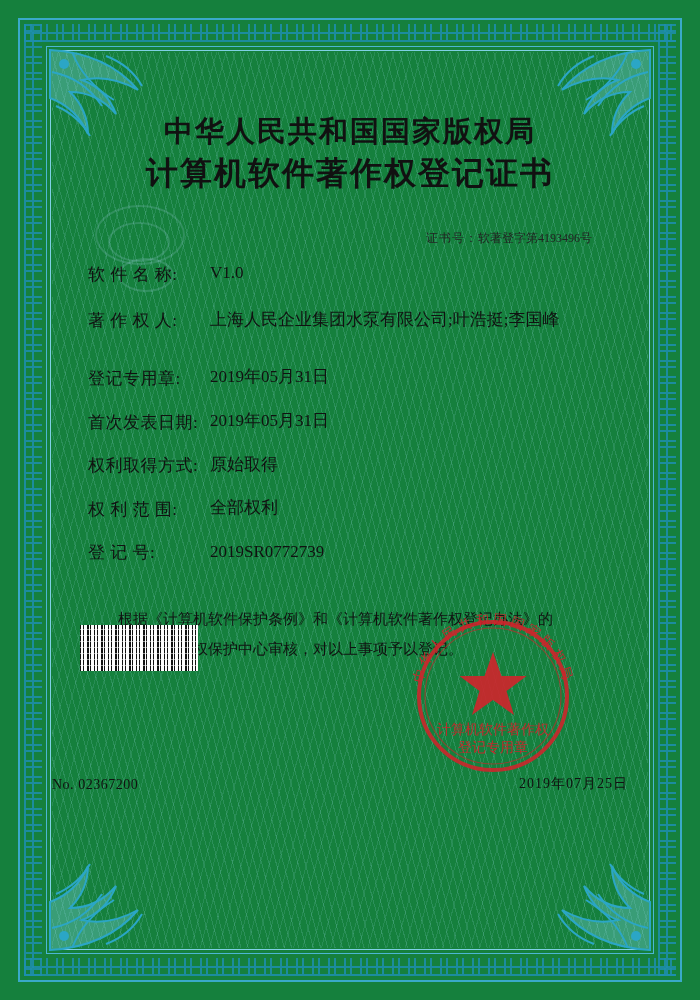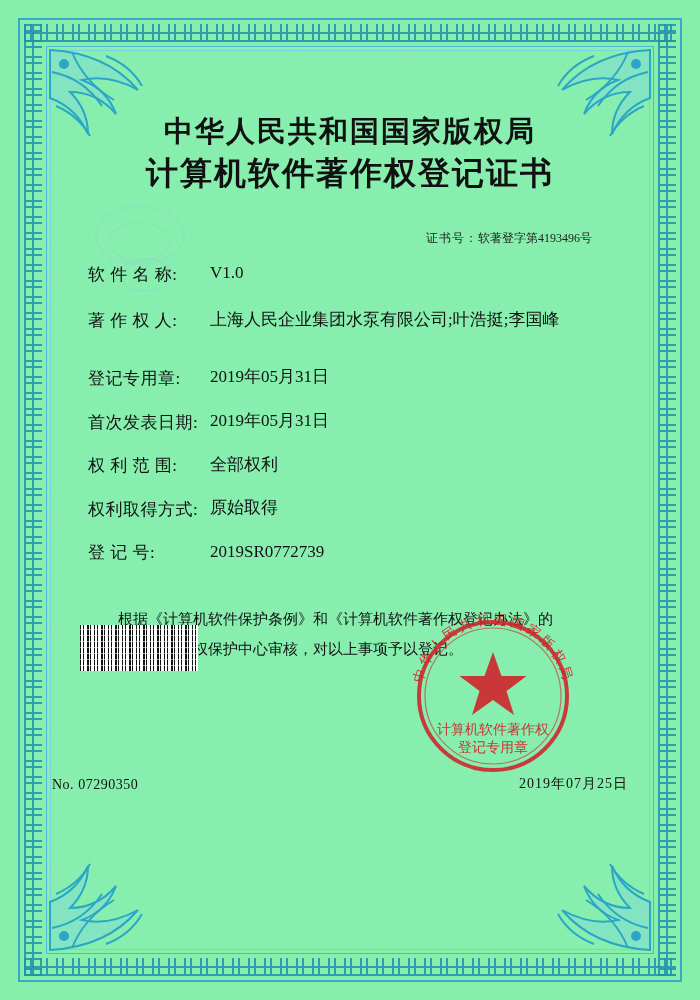--- a/index.html
+++ b/index.html
@@ -11,21 +11,21 @@
     height: 1000px;
     background: #ffffff;
     font-family: "Liberation Serif", "DejaVu Serif", serif;
     overflow: hidden;
   }
 
   .certificate {
     position: relative;
     width: 700px;
     height: 1000px;
-    background: #86efac;
+    background: #15803d;
     box-sizing: border-box;
   }
 
   
   .frame-outer {
     position: absolute;
     left: 18px;
     top: 18px;
     right: 18px;
     bottom: 18px;
@@ -335,27 +335,27 @@
         <div class="field-label">登记专用章:</div>
         <div class="field-value">2019年05月31日</div>
       </div>
 
       <div class="field-row">
         <div class="field-label">首次发表日期:</div>
         <div class="field-value">2019年05月31日</div>
       </div>
 
       <div class="field-row">
+        <div class="field-label">权利取得方式:</div>
+        <div class="field-value">原始取得</div>
+      </div>
+
+      <div class="field-row">
         <div class="field-label">权 利 范 围:</div>
         <div class="field-value">全部权利</div>
-      </div>
-
-      <div class="field-row">
-        <div class="field-label">权利取得方式:</div>
-        <div class="field-value">原始取得</div>
       </div>
 
       <div class="field-row">
         <div class="field-label">登 记 号:</div>
         <div class="field-value">2019SR0772739</div>
       </div>
 
     </div>
 
     <div class="statement">
@@ -383,18 +383,18 @@
         <textPath href="#arcpath2" startOffset="50%" text-anchor="middle">中华人民共和国国家版权局</textPath>
       </text>
       <text x="88" y="126" text-anchor="middle" font-size="14" fill="#d0232b" opacity="0.92" font-family="'Liberation Serif',serif">计算机软件著作权</text>
       <text x="88" y="144" text-anchor="middle" font-size="14" fill="#d0232b" opacity="0.92" font-family="'Liberation Serif',serif">登记专用章</text>
     </svg>
   </div>
 
   <div class="bottom-row">
     <div class="serial">
       <span>No.</span>
-      <span>07290350</span>
+      <span>02367200</span>
     </div>
     <div class="issue-date">2019年07月25日</div>
   </div>
 
 </div>
 
 </body></html>

